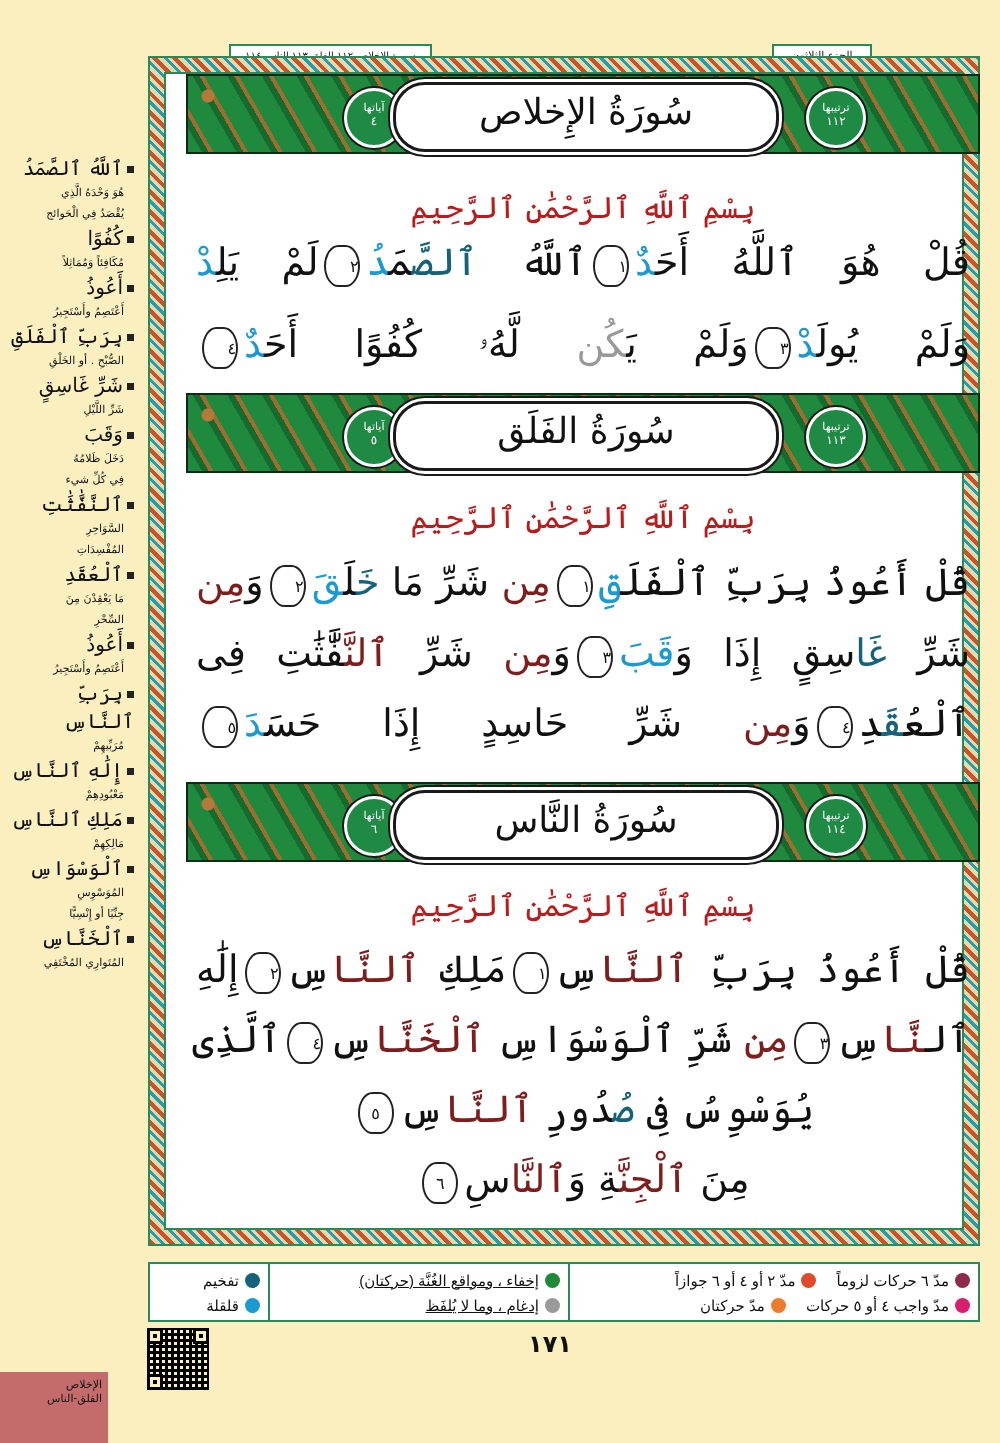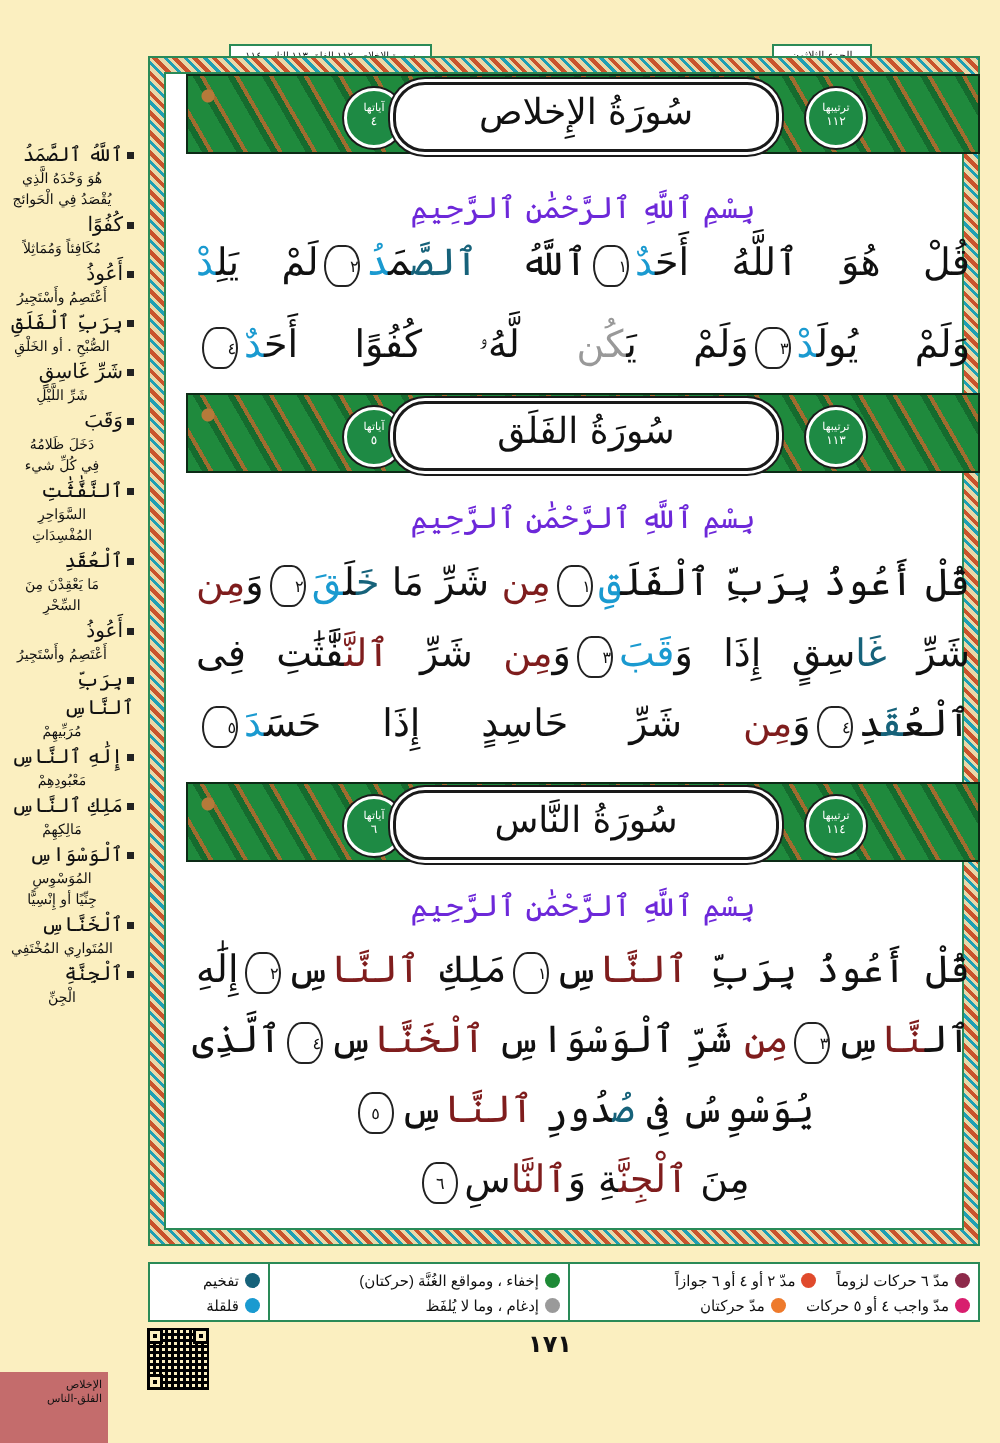--- a/index.html
+++ b/index.html
@@ -19,39 +19,39 @@
     repeating-linear-gradient(60deg,#1f8a3d 0 12px,#156b2e 12px 18px,#a06c2f 18px 22px,#1f8a3d 22px 30px);
     background-color:#1f8a3d;border:2px solid #0d2a16;box-sizing:border-box;}
   .banner .cartouche{position:absolute;left:205px;top:6px;width:380px;height:64px;background:#fff;border:3px solid #1a1a1a;border-radius:32px;box-shadow:0 0 0 3px #fff,0 0 0 5px #1a1a1a;}
   .banner .title{position:absolute;left:0;right:0;top:6px;text-align:center;font-family:"DejaVu Serif",serif;font-size:36px;direction:rtl;color:#111;}
   .medal{position:absolute;top:12px;width:54px;height:54px;border-radius:50%;background:#1e8a44;border:3px solid #fff;box-shadow:0 0 0 2px #1a1a1a;color:#fff;text-align:center;font-family:"DejaVu Serif",serif;direction:rtl;}
   .medal .ml{display:block;font-size:11px;margin-top:10px;line-height:13px;}
   .medal .mv{display:block;font-size:12px;line-height:14px;}
   .medal.left{left:120px;margin-left:36px;}
   .medal.right{left:618px;}
   
-  .basmala{position:absolute;left:186px;width:794px;text-align:center;font-family:"DejaVu Serif",serif;font-size:30px;direction:rtl;color:#6d28d9;}
+  .basmala{position:absolute;left:186px;width:794px;text-align:center;font-family:"DejaVu Serif",serif;font-size:30px;direction:rtl;color:#b91c1c;}
   .line{position:absolute;left:196px;width:774px;text-align:justify;text-align-last:justify;font-family:"DejaVu Serif",serif;font-size:38px;line-height:58px;direction:rtl;color:#111;white-space:nowrap;}
   .line.center{text-align:center;text-align-last:center;}
   .ayah{display:inline-block;width:36px;height:42px;border:2px solid #222;border-radius:40% 40% 40% 40%/50% 50% 50% 50%;text-align:center;font-size:16px;line-height:40px;vertical-align:middle;margin:0 6px;color:#111;box-sizing:border-box;}
   .t-blue{color:#1a9ad0;} .t-teal{color:#16627a;} .t-green{color:#7f1d1d;} .t-gray{color:#999;}
   
-  .gloss{position:absolute;left:0;top:140px;width:140px;direction:rtl;font-family:"DejaVu Serif",serif;color:#111;}
+  .gloss{position:absolute;left:0;top:154px;width:140px;direction:rtl;font-family:"DejaVu Serif",serif;color:#111;}
   .gitem{margin:0 6px 0 0;}
   .gword{font-size:20px;line-height:28px;position:relative;padding-right:0;}
   .gword .bullet{display:inline-block;width:7px;height:7px;background:#222;margin-left:4px;vertical-align:middle;}
-  .gdef{font-size:14px;line-height:21px;padding-right:10px;text-align:center;}
+  .gdef{font-size:11px;line-height:21px;padding-right:10px;text-align:right;}
   
   .legend{position:absolute;left:148px;top:1262px;width:832px;height:60px;background:#fff;border:2px solid #2a8a57;box-sizing:border-box;display:flex;direction:rtl;}
   .lcol{border-left:2px solid #2a8a57;padding:4px 8px;box-sizing:border-box;font-family:"Liberation Sans",sans-serif;font-size:15px;}
   .lcol:last-child{border-left:none;}
   .lrow{display:flex;align-items:center;gap:6px;height:25px;white-space:nowrap;}
   .dot{display:inline-block;width:15px;height:15px;border-radius:50%;flex:0 0 auto;}
   .lpair{display:flex;align-items:center;gap:6px;margin-left:14px;}
-  .c1{width:410px;} .c2{width:300px;} .c3{width:102px;}
+  .c1{width:410px;} .c2{width:300px;text-decoration:underline;} .c3{width:102px;}
   .pagenum{position:absolute;left:500px;top:1330px;width:100px;text-align:center;font-family:"DejaVu Sans",sans-serif;font-weight:bold;font-size:24px;direction:rtl;}
   .qr{position:absolute;left:147px;top:1328px;width:62px;height:62px;background:
     repeating-linear-gradient(0deg,#000 0 3px,#fbefc0 3px 6px),repeating-linear-gradient(90deg,#000 0 3px,transparent 3px 6px);background-blend-mode:multiply;}
   .qr .f{position:absolute;width:16px;height:16px;border:3px solid #000;background:#fbefc0;box-sizing:border-box;}
   .qr .f::after{content:"";position:absolute;left:3px;top:3px;width:4px;height:4px;background:#000;}
   .tag{position:absolute;left:0;top:1372px;width:108px;height:71px;background:#c46c6c;direction:rtl;font-family:"DejaVu Serif",serif;font-size:11px;line-height:14px;text-align:right;padding:6px 6px 0 0;box-sizing:border-box;color:#111;}
 </style>
 </head>
 <body>
 
@@ -177,24 +177,20 @@
     </div>
     <div class="gitem">
       <div class="gword"><span class="bullet"></span><span>ٱلْوَسْوَاسِ</span></div>
       <div class="gdef">المُوَسْوِسِ</div>
       <div class="gdef">جِنِّيًا أو إِنْسِيًّا</div>
     </div>
     <div class="gitem">
       <div class="gword"><span class="bullet"></span><span>ٱلْخَنَّاسِ</span></div>
       <div class="gdef">المُتَوارِي المُخْتَفِي</div>
     </div>
-    <div class="gitem">
-      <div class="gword"><span class="bullet"></span><span>ٱلْجِنَّةِ</span></div>
-      <div class="gdef">الْجِنِّ</div>
-    </div>
   </div>
 
 <div class="legend">
   <div class="lcol c1" id="lc1">
       <div class="lrow">
         <span class="lpair">
           <span class="dot" style="background: rgb(142, 42, 74);"></span>
           <span>مدّ ٦ حركات لزوماً</span>
         </span>
         <span class="lpair">

